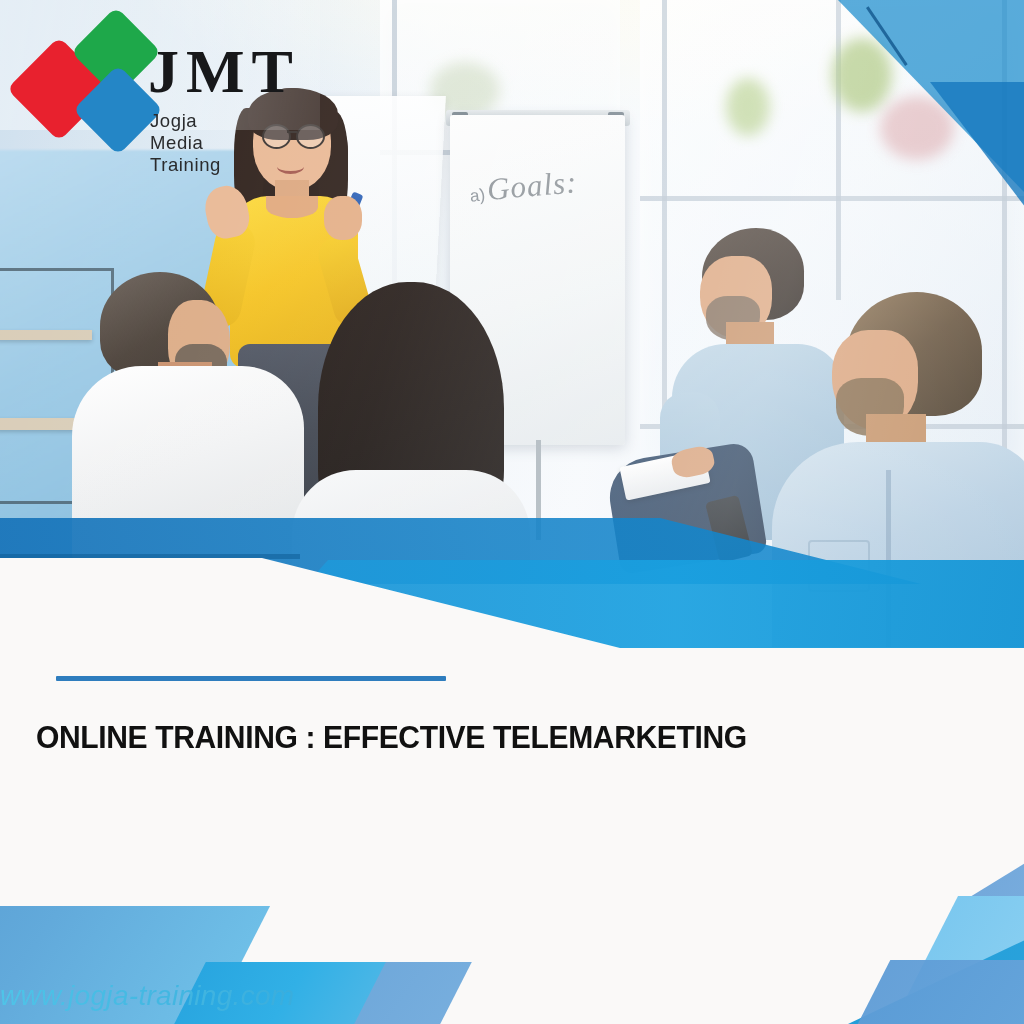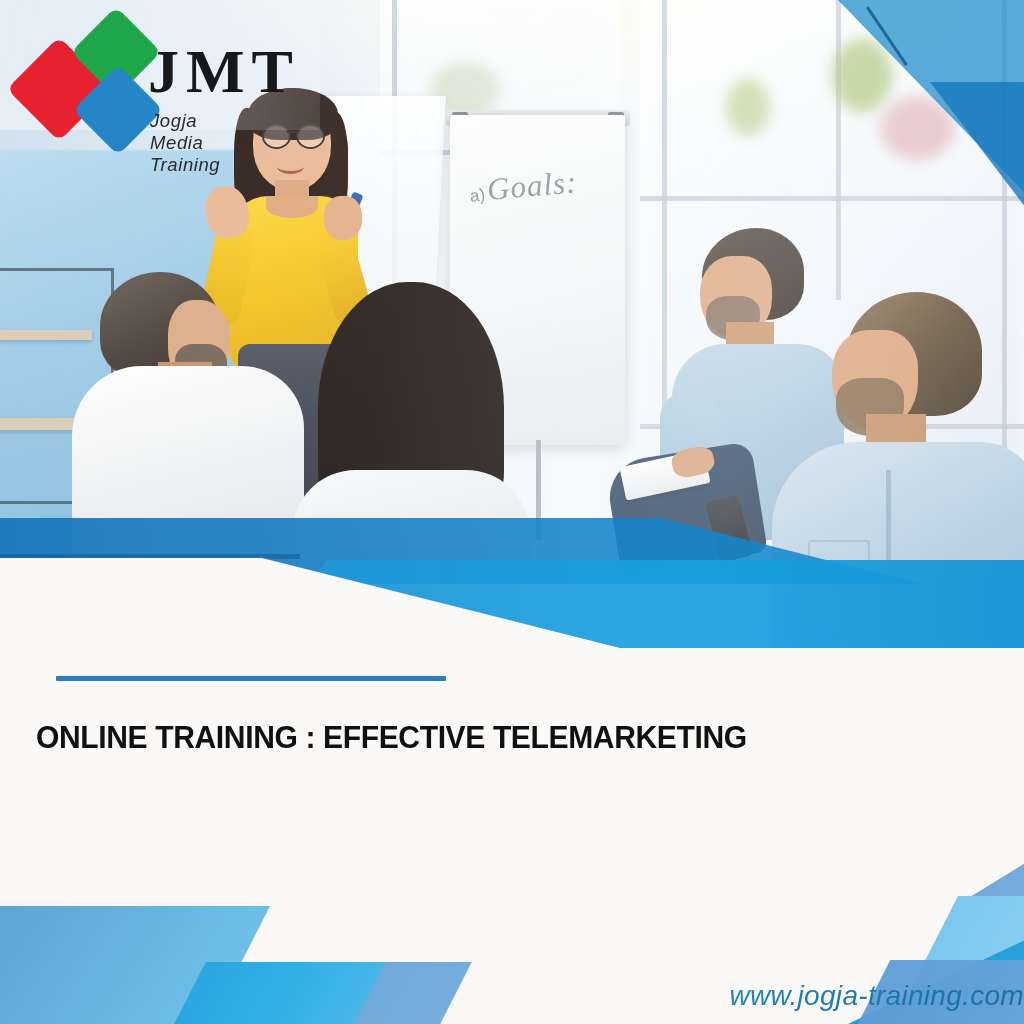--- a/index.html
+++ b/index.html
@@ -588,21 +588,21 @@
     clip-path: polygon(100% 0, 100% 100%, 0 100%);
     opacity: .9;
     z-index: 6;
   }
 
   
   .footer-url {
     position: absolute;
     left: 0; top: 980px;
     width: 1024px;
-    text-align: right;
+    text-align: left;
     font-size: 28px;
     font-style: italic;
     letter-spacing: .3px;
     background: linear-gradient(90deg, #4fc4e8 0%, #35a8da 35%, #1f7fb5 75%, #1a6fa3 100%);
     -webkit-background-clip: text;
     background-clip: text;
     color: transparent;
     -webkit-text-fill-color: transparent;
     z-index: 12;
   }
@@ -634,21 +634,20 @@
     font-size: 62px;
     font-weight: bold;
     letter-spacing: 7px;
     color: #17181a;
     line-height: 1;
   }
   .logo-tag {
     position: absolute;
     left: 136px; top: 94px;
     font-family: "Liberation Sans", sans-serif;
-    font-style: italic;
     font-size: 18.5px;
     letter-spacing: .6px;
     color: #2a2b2d;
   }
 </style>
 </head>
 <body>
 
 <div id="poster">
 

